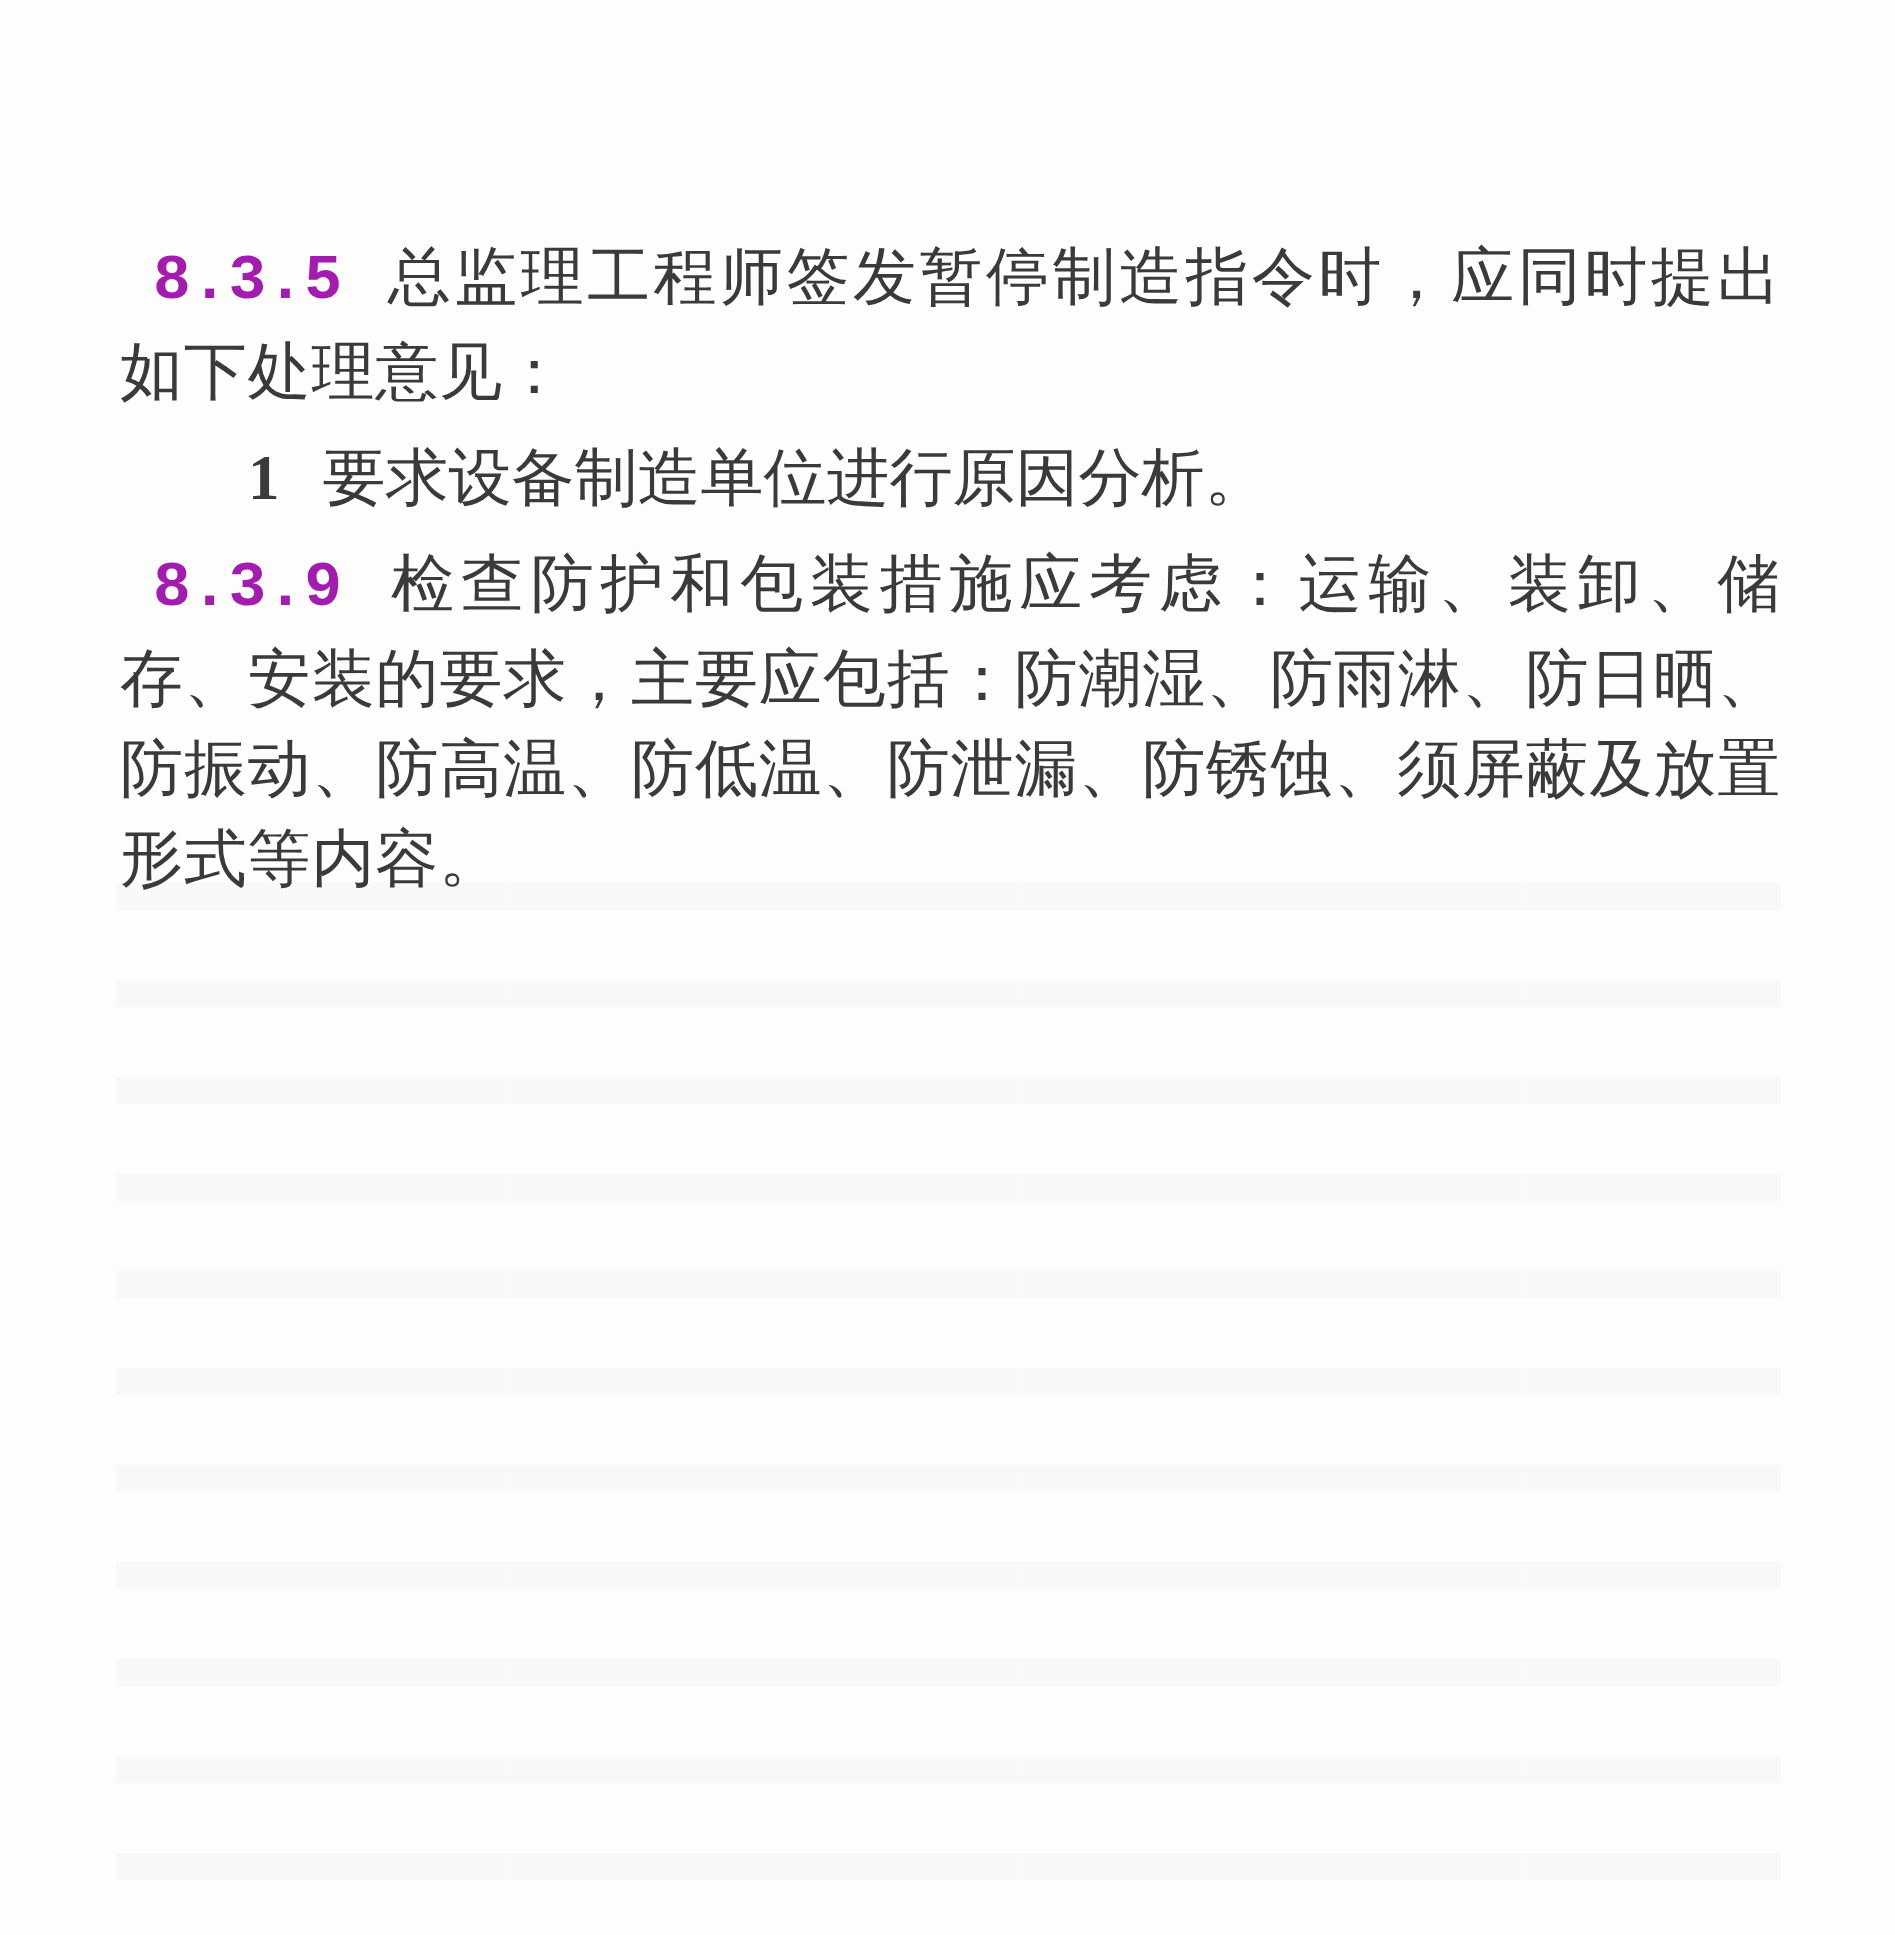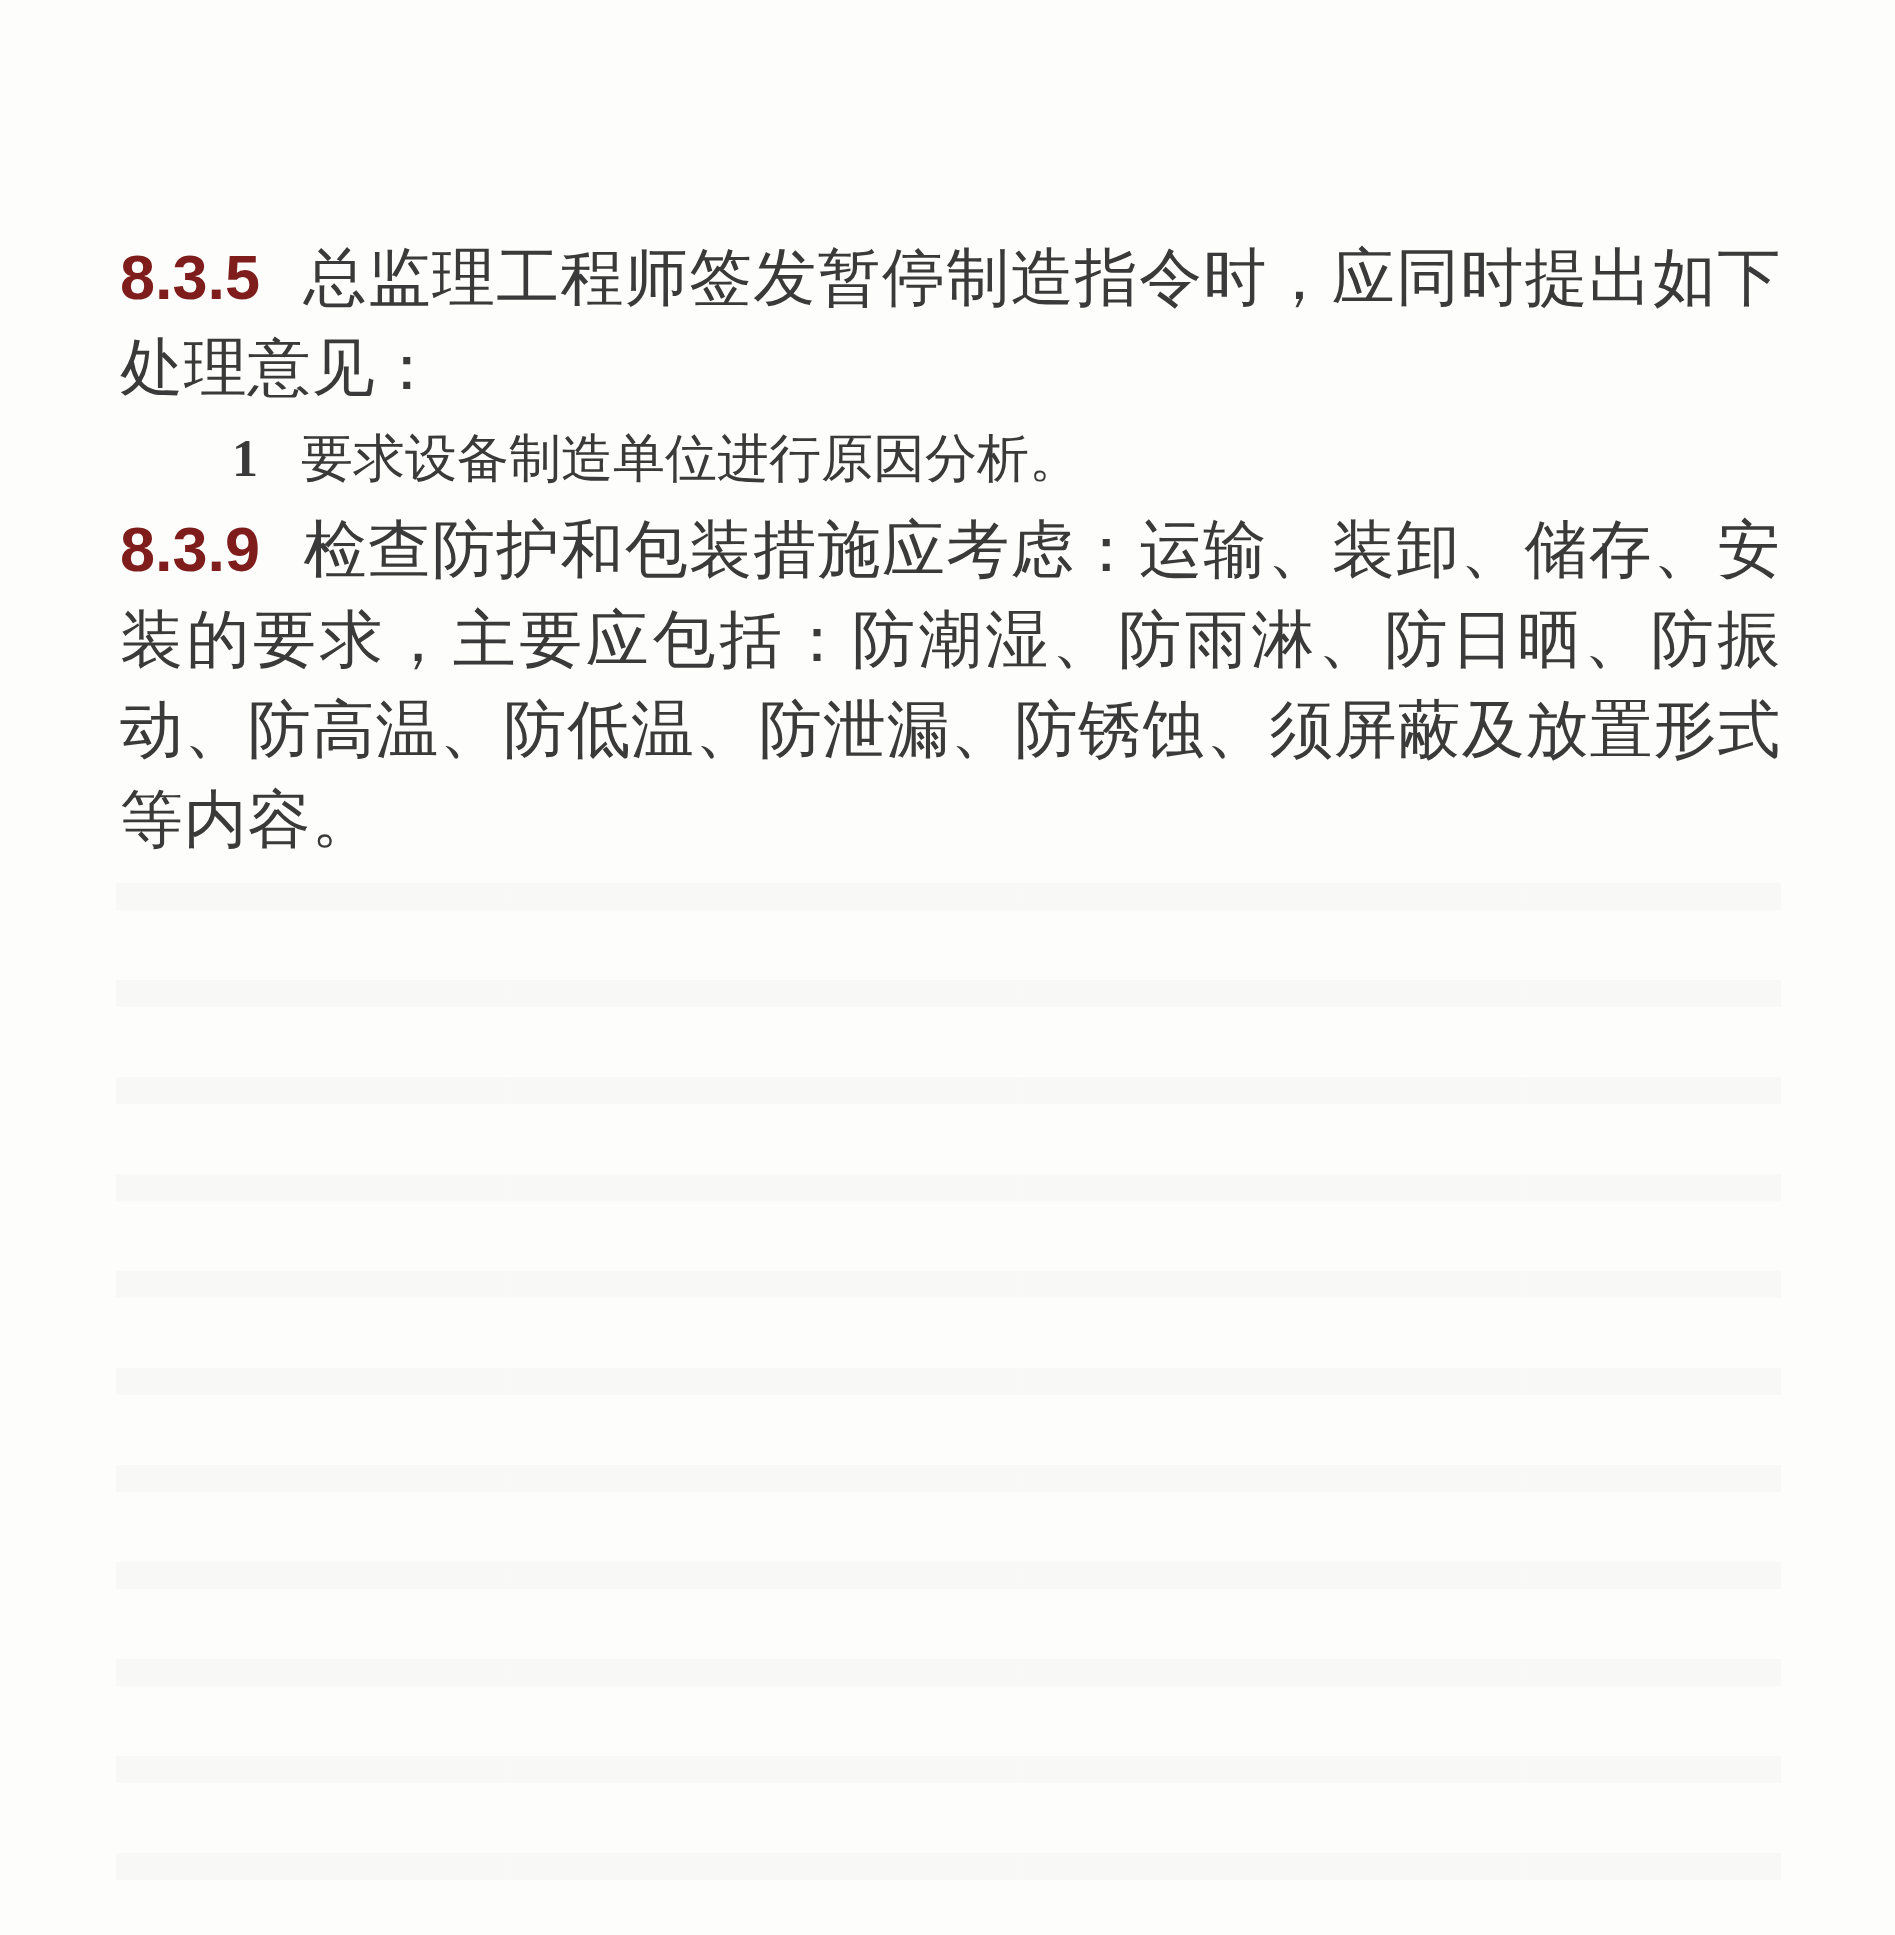--- a/index.html
+++ b/index.html
@@ -18,27 +18,27 @@
     pointer-events: none;
   }
   .content { position: absolute; left: 120px; top: 232px; width: 1661px; }
   .para {
     font-size: 63px; line-height: 90px;
     text-align: justify; text-align-last: left;
     letter-spacing: 0.8px; margin: 0 0 0 0;
     word-break: break-all;
   }
   .num {
-    font-family: Liberation Sans, sans-serif;
-    font-weight: bold; color: #7f1d1d;
-    margin-right: 43px; letter-spacing: 0;
+    font-family: Liberation Mono, monospace;
+    font-weight: bold; color: #a21caf;
+    margin-right: 43px; letter-spacing: 0; margin-left: 33px;
   }
   .item {
-    font-size: 52px; line-height: 90px;
-    padding-left: 112px; margin: 0;
+    font-size: 63px; line-height: 90px;
+    padding-left: 112px; margin: 16px;
   }
   .item .inum {
     font-family: "Liberation Serif", "DejaVu Serif", serif;
     font-weight: bold; margin-right: 43px;
   }
 </style>
 </head>
 <body>
 
 <div class="page">

